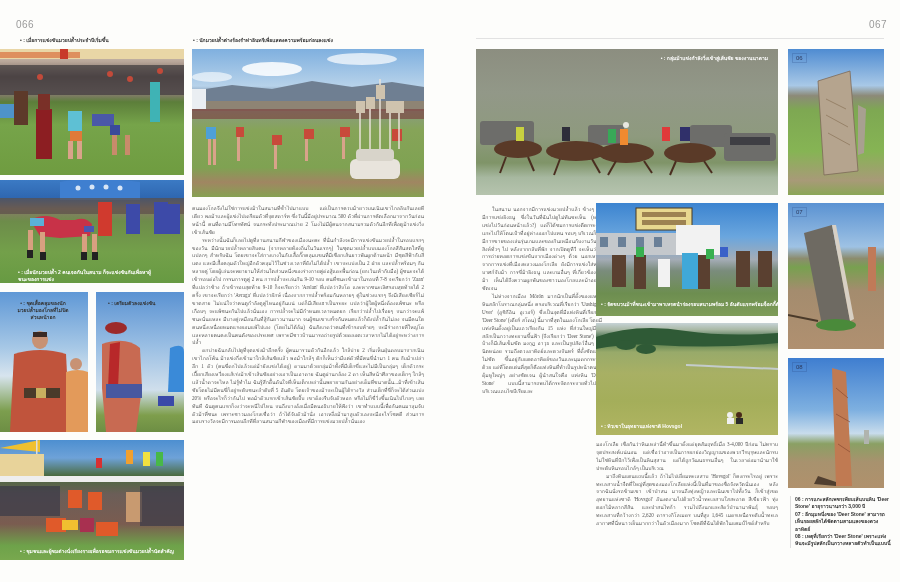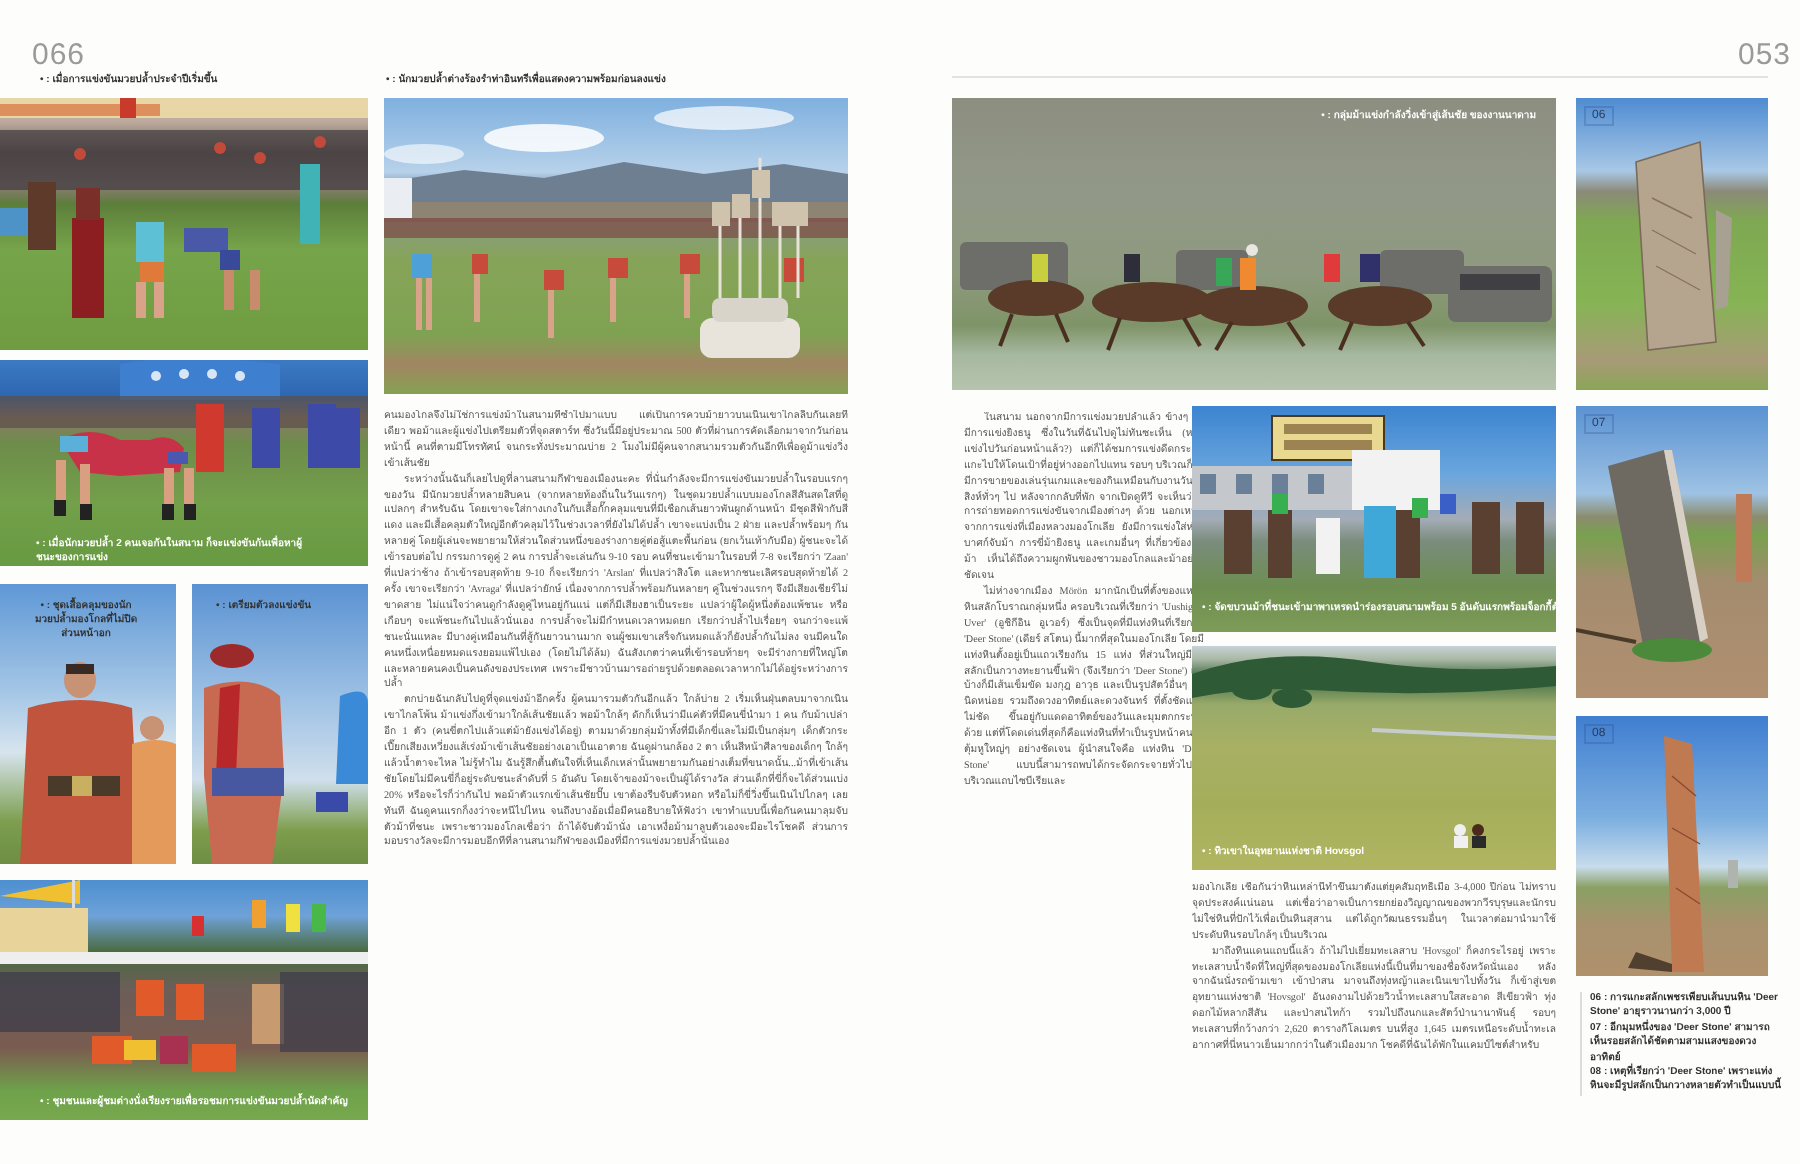--- a/index.html
+++ b/index.html
@@ -1,18 +1,18 @@
 <!DOCTYPE html>
 <html><head>
 <meta charset="utf-8">
 <style>
   html,body{margin:0;padding:0;}
   body{width:900px;height:582px;background:#fdfdfb;position:relative;overflow:hidden;font-family:"DejaVu Sans",sans-serif;color:#333;}
   .abs{position:absolute;}
-  .pgnum{font-family:"Liberation Sans",sans-serif;font-size:15px;color:#9a9a9a;letter-spacing:0.5px;}
+  .pgnum{font-family:"Liberation Sans",sans-serif;font-size:10px;color:#9a9a9a;letter-spacing:0.5px;}
   .cap{font-family:"Liberation Sans",sans-serif;font-size:5px;font-weight:bold;color:#333;white-space:nowrap;line-height:7px;}
   .cap.light{color:#fff;}
   .photo{position:absolute;overflow:hidden;}
   .txt{font-family:"Liberation Serif",serif;font-size:5.1px;line-height:7.9px;color:#555;text-align:justify;}
   .txt p{margin:0;text-indent:10px;}
   .numbox{position:absolute;left:4px;top:4px;border:1px solid rgba(40,70,130,0.25);font-family:"Liberation Sans",sans-serif;font-size:6px;color:#2c3a5e;padding:1px 3px;}
   .rule{position:absolute;height:1px;background:#e2e2e2;}
   .side-caption{font-family:"Liberation Sans",sans-serif;font-size:5px;line-height:7.4px;color:#333;font-weight:bold;}
 </style>
 </head>
@@ -183,21 +183,21 @@
   </svg>
   <div class="abs cap light" style="left:20px;top:108px;">• : ชุมชนและผู้ชมต่างนั่งเรียงรายเพื่อรอชมการแข่งขันมวยปล้ำนัดสำคัญ</div>
 </div>
 
 <div class="abs txt" style="left:192px;top:205px;width:232px;height:366px;overflow:hidden;">
   <p style="text-indent:0">คนมองโกลจึงไม่ใช่การแข่งม้าในสนามที่ซ้ำไปมาแบบ แต่เป็นการควบม้ายาวบนเนินเขาไกลลิบกันเลยทีเดียว พอม้าและผู้แข่งไปเตรียมตัวที่จุดสตาร์ท ซึ่งวันนี้มีอยู่ประมาณ 500 ตัวที่ผ่านการคัดเลือกมาจากวันก่อนหน้านี้ คนที่ตามมีโทรทัศน์ จนกระทั่งประมาณบ่าย 2 โมงไม่มีผู้คนจากสนามรวมตัวกันอีกทีเพื่อดูม้าแข่งวิ่งเข้าเส้นชัย</p>
   <p>ระหว่างนั้นฉันก็เลยไปดูที่ลานสนามกีฬาของเมืองนะคะ ที่นั่นกำลังจะมีการแข่งขันมวยปล้ำในรอบแรกๆ ของวัน มีนักมวยปล้ำหลายสิบคน (จากหลายท้องถิ่นในวันแรกๆ) ในชุดมวยปล้ำแบบมองโกลสีสันสดใสที่ดูแปลกๆ สำหรับฉัน โดยเขาจะใส่กางเกงในกับเสื้อกั๊กคลุมแขนที่มีเชือกเส้นยาวพันผูกด้านหน้า มีชุดสีฟ้ากับสีแดง และมีเสื้อคลุมตัวใหญ่อีกตัวคลุมไว้ในช่วงเวลาที่ยังไม่ได้ปล้ำ เขาจะแบ่งเป็น 2 ฝ่าย และปล้ำพร้อมๆ กันหลายคู่ โดยผู้เล่นจะพยายามให้ส่วนใดส่วนหนึ่งของร่างกายคู่ต่อสู้แตะพื้นก่อน (ยกเว้นเท้ากับมือ) ผู้ชนะจะได้เข้ารอบต่อไป กรรมการดูคู่ 2 คน การปล้ำจะเล่นกัน 9-10 รอบ คนที่ชนะเข้ามาในรอบที่ 7-8 จะเรียกว่า 'Zaan' ที่แปลว่าช้าง ถ้าเข้ารอบสุดท้าย 9-10 ก็จะเรียกว่า 'Arslan' ที่แปลว่าสิงโต และหากชนะเลิศรอบสุดท้ายได้ 2 ครั้ง เขาจะเรียกว่า 'Avraga' ที่แปลว่ายักษ์ เนื่องจากการปล้ำพร้อมกันหลายๆ คู่ในช่วงแรกๆ จึงมีเสียงเชียร์ไม่ขาดสาย ไม่แน่ใจว่าคนดูกำลังดูคู่ไหนอยู่กันแน่ แต่ก็มีเสียงฮาเป็นระยะ แปลว่าผู้ใดผู้หนึ่งต้องแพ้ชนะ หรือเกือบๆ จะแพ้ชนะกันไปแล้วนั่นเอง การปล้ำจะไม่มีกำหนดเวลาหมดยก เรียกว่าปล้ำไปเรื่อยๆ จนกว่าจะแพ้ชนะนั่นแหละ มีบางคู่เหมือนกันที่สู้กันยาวนานมาก จนผู้ชมเขาเสร็จกันหมดแล้วก็ยังปล้ำกันไม่ลง จนมีคนใดคนหนึ่งเหนื่อยหมดแรงยอมแพ้ไปเอง (โดยไม่ได้ล้ม) ฉันสังเกตว่าคนที่เข้ารอบท้ายๆ จะมีร่างกายที่ใหญ่โต และหลายคนคงเป็นคนดังของประเทศ เพราะมีชาวบ้านมารอถ่ายรูปด้วยตลอดเวลาหากไม่ได้อยู่ระหว่างการปล้ำ</p>
   <p>ตกบ่ายฉันกลับไปดูที่จุดแข่งม้าอีกครั้ง ผู้คนมารวมตัวกันอีกแล้ว ใกล้บ่าย 2 เริ่มเห็นฝุ่นตลบมาจากเนินเขาไกลโพ้น ม้าแข่งกึ่งเข้ามาใกล้เส้นชัยแล้ว พอม้าใกล้ๆ ดักก็เห็นว่ามีแค่ตัวที่มีคนขี่นำมา 1 คน กับม้าเปล่าอีก 1 ตัว (คนขี่ตกไปแล้วแต่ม้ายังแข่งได้อยู่) ตามมาด้วยกลุ่มม้าทั้งที่มีเด็กขี่และไม่มีเป็นกลุ่มๆ เด็กตัวกระเปี๊ยกเสียงเหวี่ยงแส้เร่งม้าเข้าเส้นชัยอย่างเอาเป็นเอาตาย ฉันดูผ่านกล้อง 2 ตา เห็นสีหน้าศีลาของเด็กๆ ใกล้ๆ แล้วน้ำตาจะไหล ไม่รู้ทำไม ฉันรู้สึกตื้นตันใจที่เห็นเด็กเหล่านั้นพยายามกันอย่างเต็มที่ขนาดนั้น...ม้าที่เข้าเส้นชัยโดยไม่มีคนขี่ก็อยู่ระดับชนะลำดับที่ 5 อันดับ โดยเจ้าของม้าจะเป็นผู้ได้รางวัล ส่วนเด็กที่ขี่ก็จะได้ส่วนแบ่ง 20% หรือจะไรก็ว่ากันไป พอม้าตัวแรกเข้าเส้นชัยปั๊บ เขาต้องรีบจับตัวหอก หรือไม่ก็ขี่วิ่งขึ้นเนินไปไกลๆ เลยทันที ฉันดูคนแรกก็งงว่าจะหนีไปไหน จนถึงบางอ้อเมื่อมีคนอธิบายให้ฟังว่า เขาทำแบบนี้เพื่อกันคนมาลุมจับตัวม้าที่ชนะ เพราะชาวมองโกลเชื่อว่า ถ้าได้จับตัวม้านั่ง เอาเหงื่อม้ามาลูบตัวเองจะมีอะไรโชคดี ส่วนการมอบรางวัลจะมีการมอบอีกทีที่ลานสนามกีฬาของเมืองที่มีการแข่งมวยปล้ำนั่นเอง</p>
 </div>
 
-<div class="abs pgnum" style="left:869px;top:19px;">053</div>
+<div class="abs pgnum" style="left:869px;top:19px;">067</div>
 <div class="rule" style="left:476px;top:38px;width:408px;"></div>
 
 <div class="photo" style="left:476px;top:49px;width:302px;height:146px;background:linear-gradient(180deg,#8c8e80 0%,#929888 30%,#8e9a7e 60%,#7f9468 78%,#a7b8a0 88%,#b6c4ae 100%);">
   <svg width="302" height="146" viewBox="0 0 302 146">
     <g fill="#6d6d6a">
         <rect x="4" y="72" width="54" height="24" rx="3"></rect>
         <rect x="112" y="76" width="36" height="20" rx="3"></rect>
         <rect x="214" y="76" width="42" height="22" rx="3"></rect>
         <rect x="248" y="84" width="52" height="28" rx="4"></rect>
       </g>

